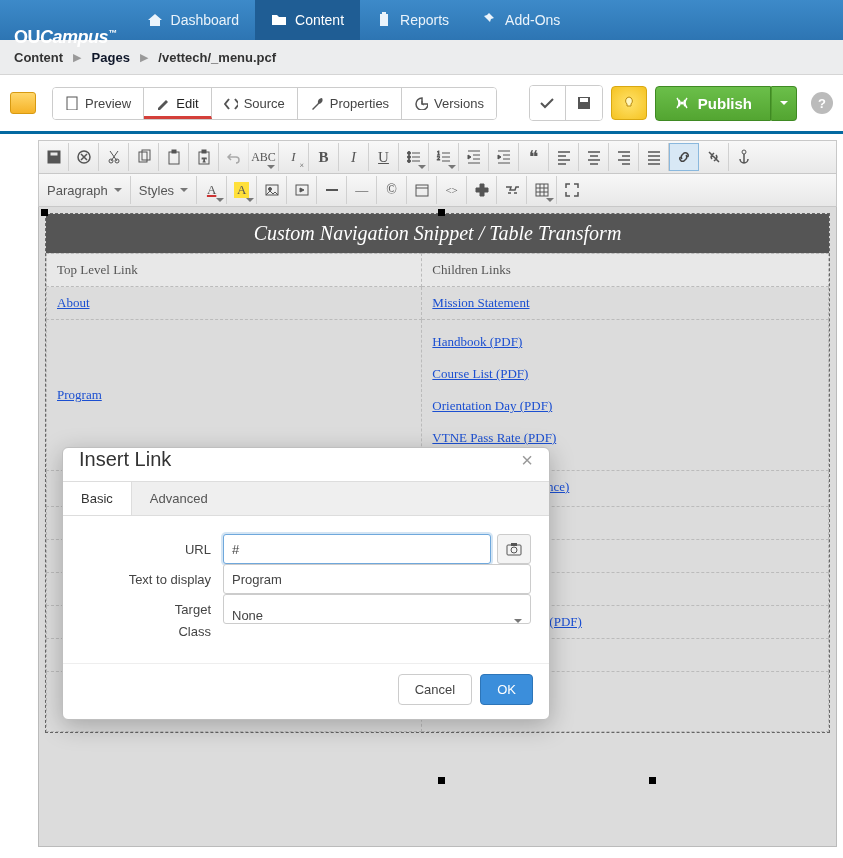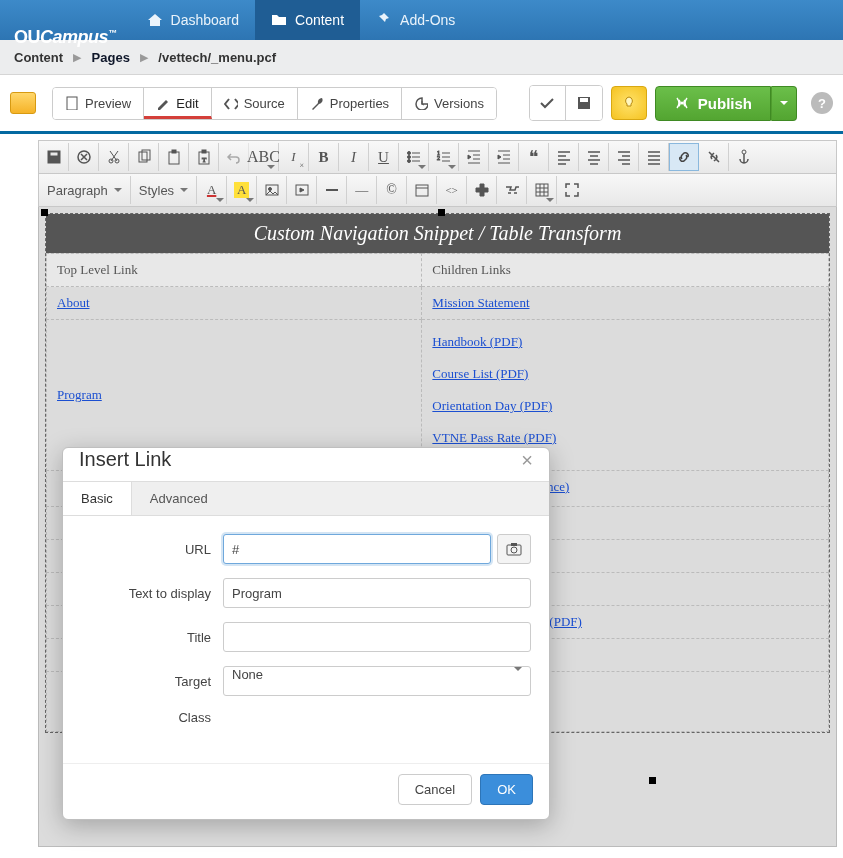--- a/index.html
+++ b/index.html
@@ -63,26 +63,26 @@
 
   
   .modal { position: absolute; left: 62px; top: 447px; width: 488px; background: #fff; border: 1px solid #bfbfbf; border-radius: 6px; box-shadow: 0 6px 24px rgba(0,0,0,0.25); z-index: 50; }
   .modal-header { display: flex; align-items: center; justify-content: space-between; padding: 0 16px 10px; }
   .modal-title { font-size: 20px; color: #333; font-weight: 500; }
   .modal-close { color: #999; font-size: 20px; cursor: pointer; line-height: 1; }
   .modal-tabs { display: flex; background: #efefef; border-top: 1px solid #ddd; border-bottom: 1px solid #ddd; }
   .mtab { padding: 9px 18px; cursor: pointer; color: #555; font-size: 13px; }
   .mtab.active { background: #fff; border-right: 1px solid #ddd; color: #333; }
   .modal-body { padding: 18px 18px 24px; }
-  .form-row { display: flex; align-items: center; margin-bottom: 14px; gap: 12px; }
+  .form-row { display: flex; align-items: center; gap: 12px; }
   .form-row label { width: 130px; text-align: right; color: #444; font-size: 13px; }
   .form-row .field { flex: 1; display: flex; gap: 6px; }
   .form-row input[type=text], .form-row .select { flex: 1; height: 30px; border: 1px solid #ccc; border-radius: 3px; padding: 0 8px; font-size: 13px; color: #444; background: #fff; }
   .form-row input.focus { border-color: #6fa8dc; box-shadow: 0 0 0 2px rgba(111,168,220,0.3); outline: none; }
-  .select { display: flex; align-items: flex-start; justify-content: space-between; cursor: pointer; }
+  .select { display: flex; align-items: flex-end; justify-content: space-between; cursor: pointer; }
   .browse { width: 34px; height: 30px; border: 1px solid #ccc; border-radius: 3px; display: flex; align-items: center; justify-content: center; cursor: pointer; background: #f4f4f4; }
   .modal-footer { display: flex; justify-content: flex-end; gap: 8px; padding: 10px 16px 14px; border-top: 1px solid #eee; }
   .mbtn { padding: 7px 16px; border-radius: 4px; cursor: pointer; font-size: 13px; }
   .mbtn.cancel { background: #fff; border: 1px solid #ccc; color: #444; }
   .mbtn.ok { background: #3b8edb; border: 1px solid #2d75b8; color: #fff; }
 </style>
 </head>
 <body>
 
 <div class="topnav">
@@ -94,20 +94,26 @@
     <span>Dashboard</span>
   </div>
   <div class="nav-item active">
     <svg>
         <path d="M1 3h5l2 2h7v8H1z"></path>
       </svg>
     <span>Content</span>
   </div>
   <div class="nav-item">
     <svg>
+        <path d="M4 2h8v12H4zM6 0h4v3H6z"></path>
+      </svg>
+    <span>Reports</span>
+  </div>
+  <div class="nav-item">
+    <svg>
         <path d="M8 1l5 5-3 1-1 3-3-3-4 4 4-4-3-3 3-1z"></path>
       </svg>
     <span>Add-Ons</span>
   </div>
 </div>
 
 <div class="crumbbar">
   <span class="root">Content</span>
   <span class="sep">▶</span>
   <span class="link">Pages</span>
@@ -223,21 +229,21 @@
           <rect x="6" y="1" width="4" height="3" fill="#555"></rect>
           <text x="6" y="13" font-size="7">T</text>
         </svg>
       </div>
     <div class="tb-btn disabled">
         <svg>
           <path d="M5 5L2 8l3 3M2 8h8a3 3 0 010 6" fill="none" stroke="#555" stroke-width="1.5"></path>
         </svg>
       </div>
     <div class="tb-btn">
-        <span style="font-size:16px;">ABC</span>
+        <span style="font-size:12px;">ABC</span>
         <span class="caret" style="position:absolute;bottom:2px;right:3px;"></span>
       </div>
     <div class="tb-btn">
         <i style="font-family:Georgia;">I</i>
         <span style="font-size:8px;position:absolute;bottom:1px;right:4px;">×</span>
       </div>
     <div class="tb-btn">
         <b style="font-family:Georgia;font-size:15px;">B</b>
       </div>
     <div class="tb-btn">
@@ -470,26 +476,20 @@
           </div>
       </div>
     </div>
     <div class="form-row">
       <label>Text to display</label>
       <div class="field">
           <input type="text" value="Program" style="">
         </div>
     </div>
     <div class="form-row">
-      <label>Title</label>
-      <div class="field">
-          <input type="text" value="" style="">
-        </div>
-    </div>
-    <div class="form-row">
       <label>Target</label>
       <div class="field">
           <div class="select">
             <span>None</span>
             <span class="caret"></span>
           </div>
         </div>
     </div>
     <div class="form-row">
       <label>Class</label>

